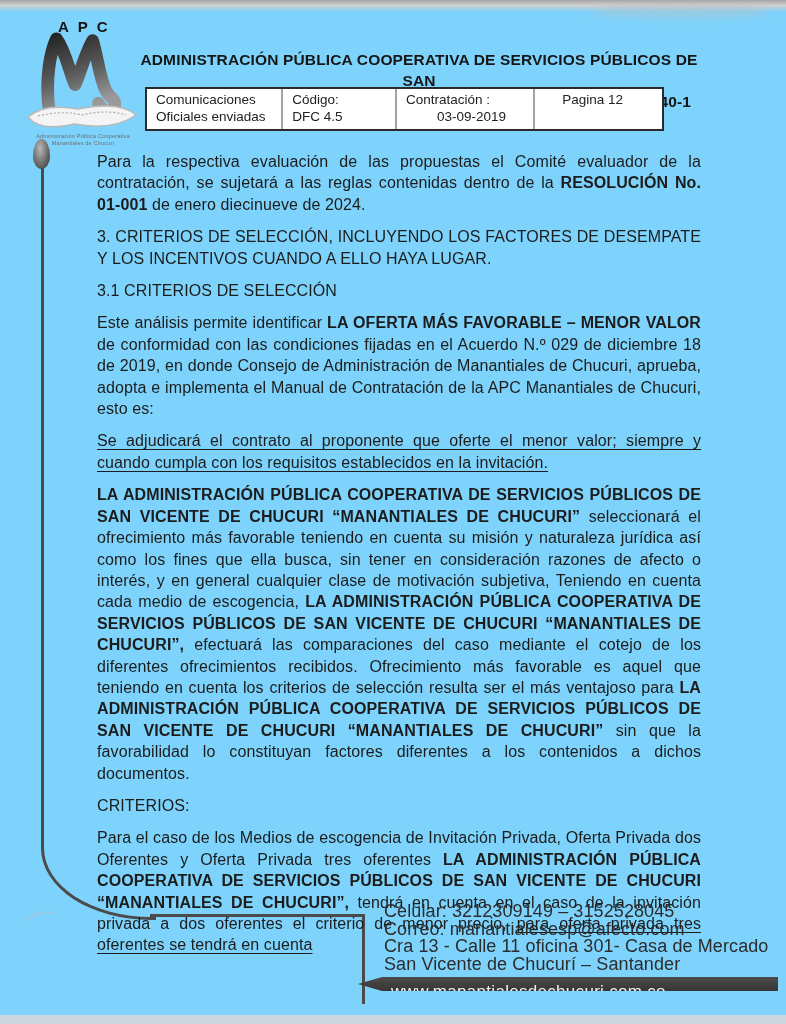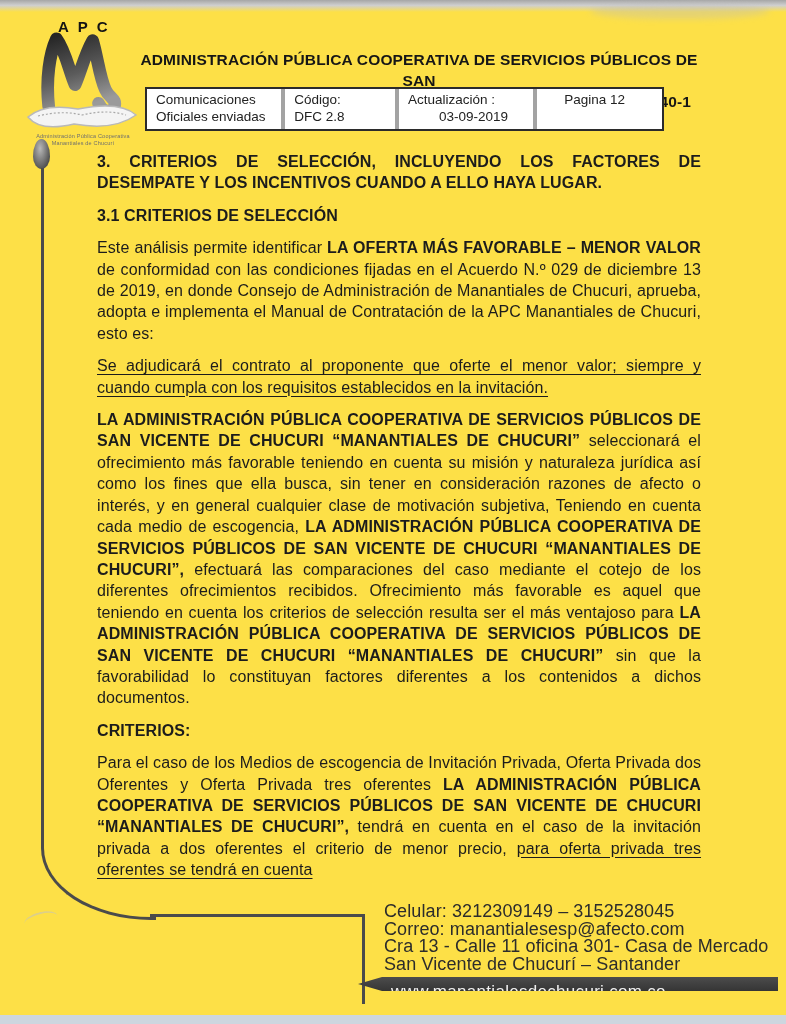--- a/index.html
+++ b/index.html
@@ -1,18 +1,18 @@
 <!DOCTYPE html>
 <html lang="es"><head>
 <meta charset="utf-8">
 <style>
   html,body{margin:0;padding:0;background:#e8e8e8;}
   .page{
     position:relative;width:786px;height:1024px;margin:0 auto;
-    background:#fde047;overflow:hidden;
+    background:#7dd3fc;overflow:hidden;
     font-family:"Liberation Sans",sans-serif;color:#1f1f1f;
   }
   
   .scan-top{position:absolute;top:0;left:0;right:0;height:12px;
     background:linear-gradient(180deg,#a6a6a6 0%,#cfcfcf 45%,rgba(255,255,255,0) 100%);}
   .scan-blotch{position:absolute;left:590px;top:3px;width:180px;height:16px;
     background:#bdbdbd;opacity:.38;border-radius:50%;filter:blur(3px);}
   .bottom-strip{position:absolute;left:0;bottom:0;width:100%;height:9px;background:#cdd6df;}
   .pencil-mark{position:absolute;left:24px;top:912px;width:34px;height:14px;
     border-top:2px solid #c2c2c2;border-radius:50%;opacity:.55;transform:rotate(-14deg);}
@@ -23,39 +23,39 @@
   .logo-ribbon{position:absolute;left:22px;top:100px;width:120px;height:34px;}
   .logo-caption{position:absolute;left:14px;top:133px;width:138px;text-align:center;
     font-size:5.5px;line-height:6.5px;color:#6e6e6e;letter-spacing:.2px;}
   
   .title{position:absolute;left:138px;top:37px;width:562px;text-align:center;
     font-weight:bold;font-size:15.5px;line-height:21px;letter-spacing:.15px;color:#161616;margin-top:12px;}
   .doc-table{position:absolute;left:145px;top:87px;width:519px;display:flex;
     border:2px solid #2b2b2b;box-sizing:border-box;background:#fff;}
   .doc-cell{box-sizing:border-box;padding:2px 6px 4px 9px;font-size:13.5px;
     line-height:17px;color:#222;}
-  .doc-cell + .doc-cell{border-left:4px solid #a3a3a3;}
+  .doc-cell + .doc-cell{border-left:2px solid #a3a3a3;}
   .c1{width:136px;} .c2{width:115px;} .c3{width:140px;} .c4{width:130px;padding-left:27px;}
   .c3 .l2{padding-left:7px;margin-left:24px;}
   
   .vline-curve{position:absolute;left:41px;top:168px;width:112px;height:749px;
     border-left:3px solid #4b4b4b;border-bottom:3px solid #4b4b4b;
     border-bottom-left-radius:110px 72px;}
   .hline{position:absolute;left:150px;top:914px;width:215px;height:3px;background:#4b4b4b;}
   .vbar{position:absolute;left:362px;top:914px;width:3px;height:90px;background:#4b4b4b;}
   .droplet{position:absolute;left:33px;top:139px;width:17px;height:30px;
     background:radial-gradient(ellipse at 42% 32%,#b8b8b8,#4f4f4f 75%);
     border-radius:50% 50% 50% 50% / 58% 58% 42% 42%;}
   
   .body{position:absolute;left:97px;top:151px;width:604px;font-size:16px;
     line-height:21.4px;text-align:justify;color:#1c1c1c;letter-spacing:.1px;}
   .body p{margin:0 0 11px 0;}
   .b{font-weight:bold;}
   .u{text-decoration:underline;text-underline-offset:3px;}
-  p.head{font-weight:bold;}
+  p.head{font-weight:normal;}
   
   .contact{position:absolute;left:384px;top:903px;font-size:18px;line-height:17.6px;
     color:#2c2c2c;letter-spacing:.1px;}
   .banner{position:absolute;left:358px;top:977px;width:420px;height:14px;
     background:linear-gradient(180deg,#4c4c4c,#353535);
     clip-path:polygon(0 50%,24px 0,100% 0,100% 100%,24px 100%);
     color:#f0f0f0;font-size:17px;line-height:30px;padding-left:33px;
     box-sizing:border-box;letter-spacing:.3px;}
 </style>
 </head>
@@ -97,35 +97,36 @@
     <div>VICENTE DE CHUCURI  “MANANTIALES DE CHUCURI”NIT. 900.202.340-1</div>
   </div>
 
   <div class="doc-table">
     <div class="doc-cell c1">
       <div class="l1">Comunicaciones</div>
       <div class="l2">Oficiales enviadas</div>
     </div>
     <div class="doc-cell c2">
       <div class="l1">Código:</div>
-      <div class="l2">DFC 2.8</div>
+      <div class="l2">DFC 4.5</div>
     </div>
     <div class="doc-cell c3">
-      <div class="l1">Actualización :</div>
+      <div class="l1">Contratación :</div>
       <div class="l2">03-09-2019</div>
     </div>
     <div class="doc-cell c4">
       <div class="l1">Pagina 12</div>
     </div>
   </div>
 
   <main class="body">
+    <p><span>Para la respectiva evaluación de las propuestas el Comité evaluador de la contratación, se sujetará a las reglas contenidas dentro de la </span><span class="b">RESOLUCIÓN No. 01-001</span><span> de enero diecinueve de 2024.</span></p>
     <p class="head">3. CRITERIOS DE SELECCIÓN, INCLUYENDO LOS FACTORES DE DESEMPATE Y LOS INCENTIVOS CUANDO A ELLO HAYA LUGAR.</p>
     <p class="head">3.1 CRITERIOS DE SELECCIÓN</p>
-    <p><span>Este análisis permite identificar </span><span class="b">LA OFERTA MÁS FAVORABLE – MENOR VALOR</span><span> de conformidad con las condiciones fijadas en el Acuerdo N.º 029 de diciembre 13 de 2019, en donde Consejo de Administración de Manantiales de Chucuri, aprueba, adopta e implementa el Manual de Contratación de la APC Manantiales de Chucuri, esto es:</span></p>
+    <p><span>Este análisis permite identificar </span><span class="b">LA OFERTA MÁS FAVORABLE – MENOR VALOR</span><span> de conformidad con las condiciones fijadas en el Acuerdo N.º 029 de diciembre 18 de 2019, en donde Consejo de Administración de Manantiales de Chucuri, aprueba, adopta e implementa el Manual de Contratación de la APC Manantiales de Chucuri, esto es:</span></p>
     <p><span class="u">Se adjudicará el contrato al proponente que oferte el menor valor; siempre y cuando cumpla con los requisitos establecidos en la invitación.</span></p>
     <p><span class="b">LA ADMINISTRACIÓN PÚBLICA COOPERATIVA DE SERVICIOS PÚBLICOS DE SAN VICENTE DE CHUCURI “MANANTIALES DE CHUCURI”</span><span> seleccionará el ofrecimiento más favorable teniendo en cuenta su misión y naturaleza jurídica así como los fines que ella busca, sin tener en consideración razones de afecto o interés, y en general cualquier clase de motivación subjetiva, Teniendo en cuenta cada medio de escogencia, </span><span class="b">LA ADMINISTRACIÓN PÚBLICA COOPERATIVA DE SERVICIOS PÚBLICOS DE SAN VICENTE DE CHUCURI “MANANTIALES DE CHUCURI”,</span><span> efectuará las comparaciones del caso mediante el cotejo de los diferentes ofrecimientos recibidos. Ofrecimiento más favorable es aquel que teniendo en cuenta los criterios de selección resulta ser el más ventajoso para </span><span class="b">LA ADMINISTRACIÓN PÚBLICA COOPERATIVA DE SERVICIOS PÚBLICOS DE SAN VICENTE DE CHUCURI “MANANTIALES DE CHUCURI”</span><span> sin que la favorabilidad lo constituyan factores diferentes a los contenidos a dichos documentos.</span></p>
     <p class="head">CRITERIOS:</p>
     <p><span>Para el caso de los Medios de escogencia de Invitación Privada, Oferta Privada dos Oferentes y Oferta Privada tres oferentes </span><span class="b">LA ADMINISTRACIÓN PÚBLICA COOPERATIVA DE SERVICIOS PÚBLICOS DE SAN VICENTE DE CHUCURI “MANANTIALES DE CHUCURI”,</span><span> tendrá en cuenta en el caso de la invitación privada a dos oferentes el criterio de menor precio, </span><span class="u">para oferta privada tres oferentes se tendrá en cuenta</span></p>
   </main>
 
   <div class="contact">
     <div>Celular: 3212309149 – 3152528045</div>
     <div>Correo: manantialesesp@afecto.com</div>
     <div>Cra 13 - Calle 11 oficina 301- Casa de Mercado</div>

